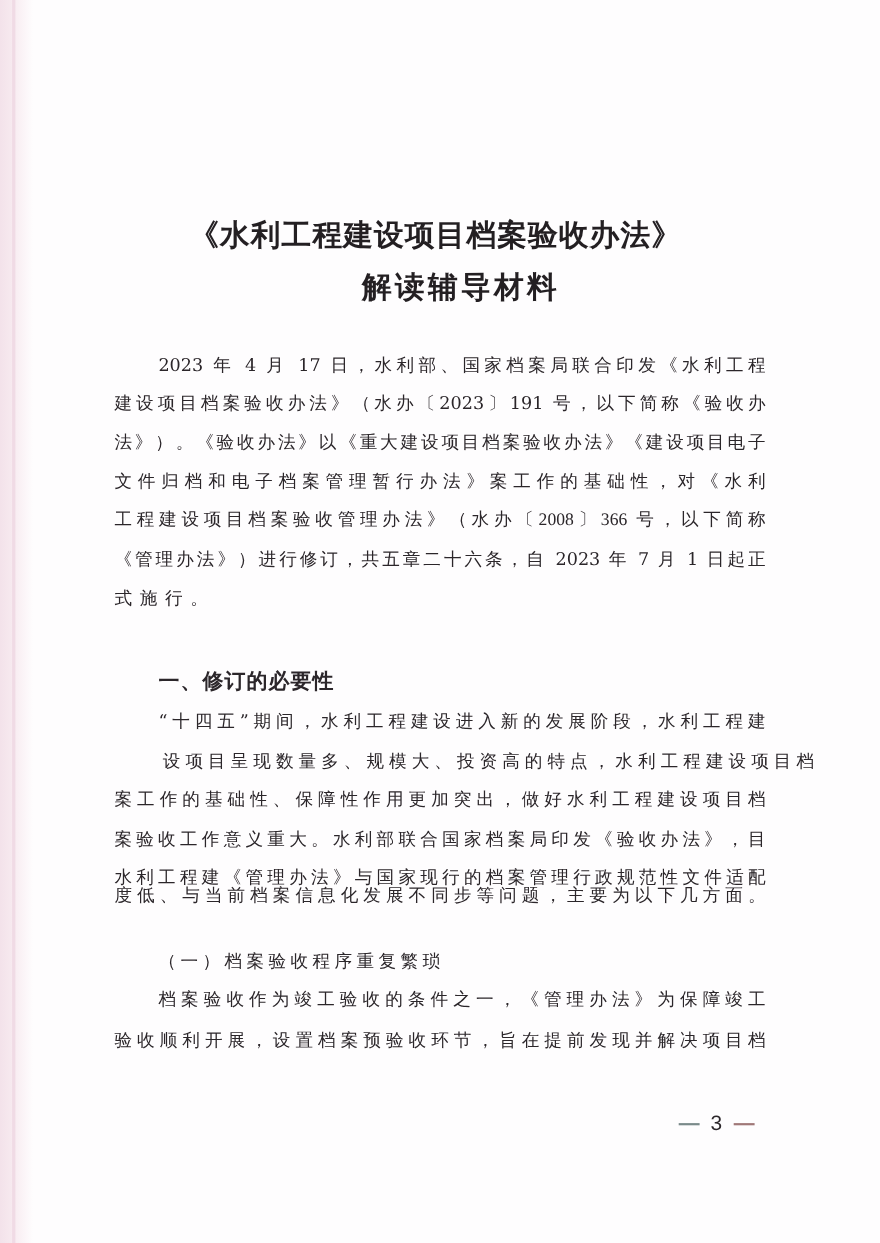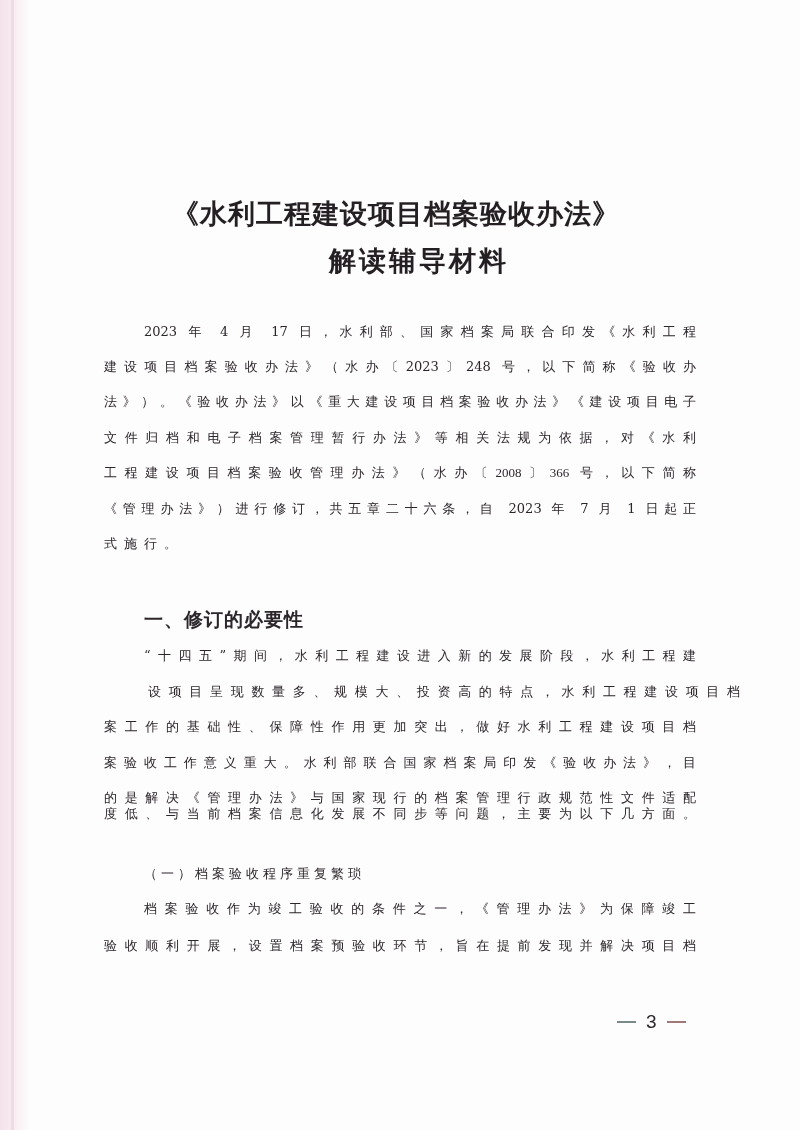--- a/index.html
+++ b/index.html
@@ -39,21 +39,21 @@
       letter-spacing: 1px;
     }
     .title1 { top: 196px; left: -4px; }
     .title2 { top: 243px; letter-spacing: 3px; margin-left: 19px; }
 
     .line {
       position: absolute;
       left: 104px;
       width: 592px;
       height: 24px;
-      font-size: 13px;
+      font-size: 16px;
       line-height: 24px;
       white-space: nowrap;
       text-align: justify;
       text-align-last: justify;
       color: #2b262a;
     }
     .line.indent { left: 144px; width: 552px; }
     .line.short { text-align-last: left; letter-spacing: 7px; }
     .heading {
       font-family: "DejaVu Sans", "Liberation Sans", sans-serif;
@@ -88,33 +88,33 @@
 </head>
 <body>
 
 <div class="page-edge"></div>
 <div class="page-edge-line"></div>
 
 <div class="title title1">《水利工程建设项目档案验收办法》</div>
 <div class="title title2">解读辅导材料</div>
 
 <div class="line indent" style="top:320px;">2023 年 4 月 17 日，水利部、国家档案局联合印发《水利工程</div>
-<div class="line" style="top:355px;">建设项目档案验收办法》（水办〔2023〕248 号，以下简称《验收办</div>
+<div class="line" style="top:355px;">建设项目档案验收办法》（水办〔2023〕191 号，以下简称《验收办</div>
 <div class="line" style="top:390px;">法》）。《验收办法》以《重大建设项目档案验收办法》《建设项目电子</div>
-<div class="line" style="top:426px;">文件归档和电子档案管理暂行办法》等相关法规为依据，对《水利</div>
+<div class="line" style="top:426px;">文件归档和电子档案管理暂行办法》案工作的基础性，对《水利</div>
 <div class="line" style="top:461px;font-family:Liberation Serif, serif;">工程建设项目档案验收管理办法》（水办〔2008〕366 号，以下简称</div>
 <div class="line" style="top:497px;">《管理办法》）进行修订，共五章二十六条，自 2023 年 7 月 1 日起正</div>
 <div class="line short" style="top:532px;">式施行。</div>
 
 <div class="line indent heading" style="top:608px;font-family:Liberation Serif, serif;">一、修订的必要性</div>
 <div class="line indent" style="top:644px;">“十四五”期间，水利工程建设进入新的发展阶段，水利工程建</div>
 <div class="line" style="top:680px;margin-left:44px;">设项目呈现数量多、规模大、投资高的特点，水利工程建设项目档</div>
 <div class="line" style="top:715px;">案工作的基础性、保障性作用更加突出，做好水利工程建设项目档</div>
 <div class="line" style="top:751px;">案验收工作意义重大。水利部联合国家档案局印发《验收办法》，目</div>
-<div class="line" style="top:786px;">的是解决《管理办法》与国家现行的档案管理行政规范性文件适配</div>
+<div class="line" style="top:786px;">水利工程建《管理办法》与国家现行的档案管理行政规范性文件适配</div>
 <div class="line" style="top:802px;">度低、与当前档案信息化发展不同步等问题，主要为以下几方面。</div>
 
 <div class="line indent subheading" style="top:862px;">（一）档案验收程序重复繁琐</div>
 <div class="line indent" style="top:897px;">档案验收作为竣工验收的条件之一，《管理办法》为保障竣工</div>
 <div class="line" style="top:934px;">验收顺利开展，设置档案预验收环节，旨在提前发现并解决项目档</div>
 
 <div class="page-number">
   <span class="dash"></span>
   <span>3</span>
   <span class="dash r"></span>

